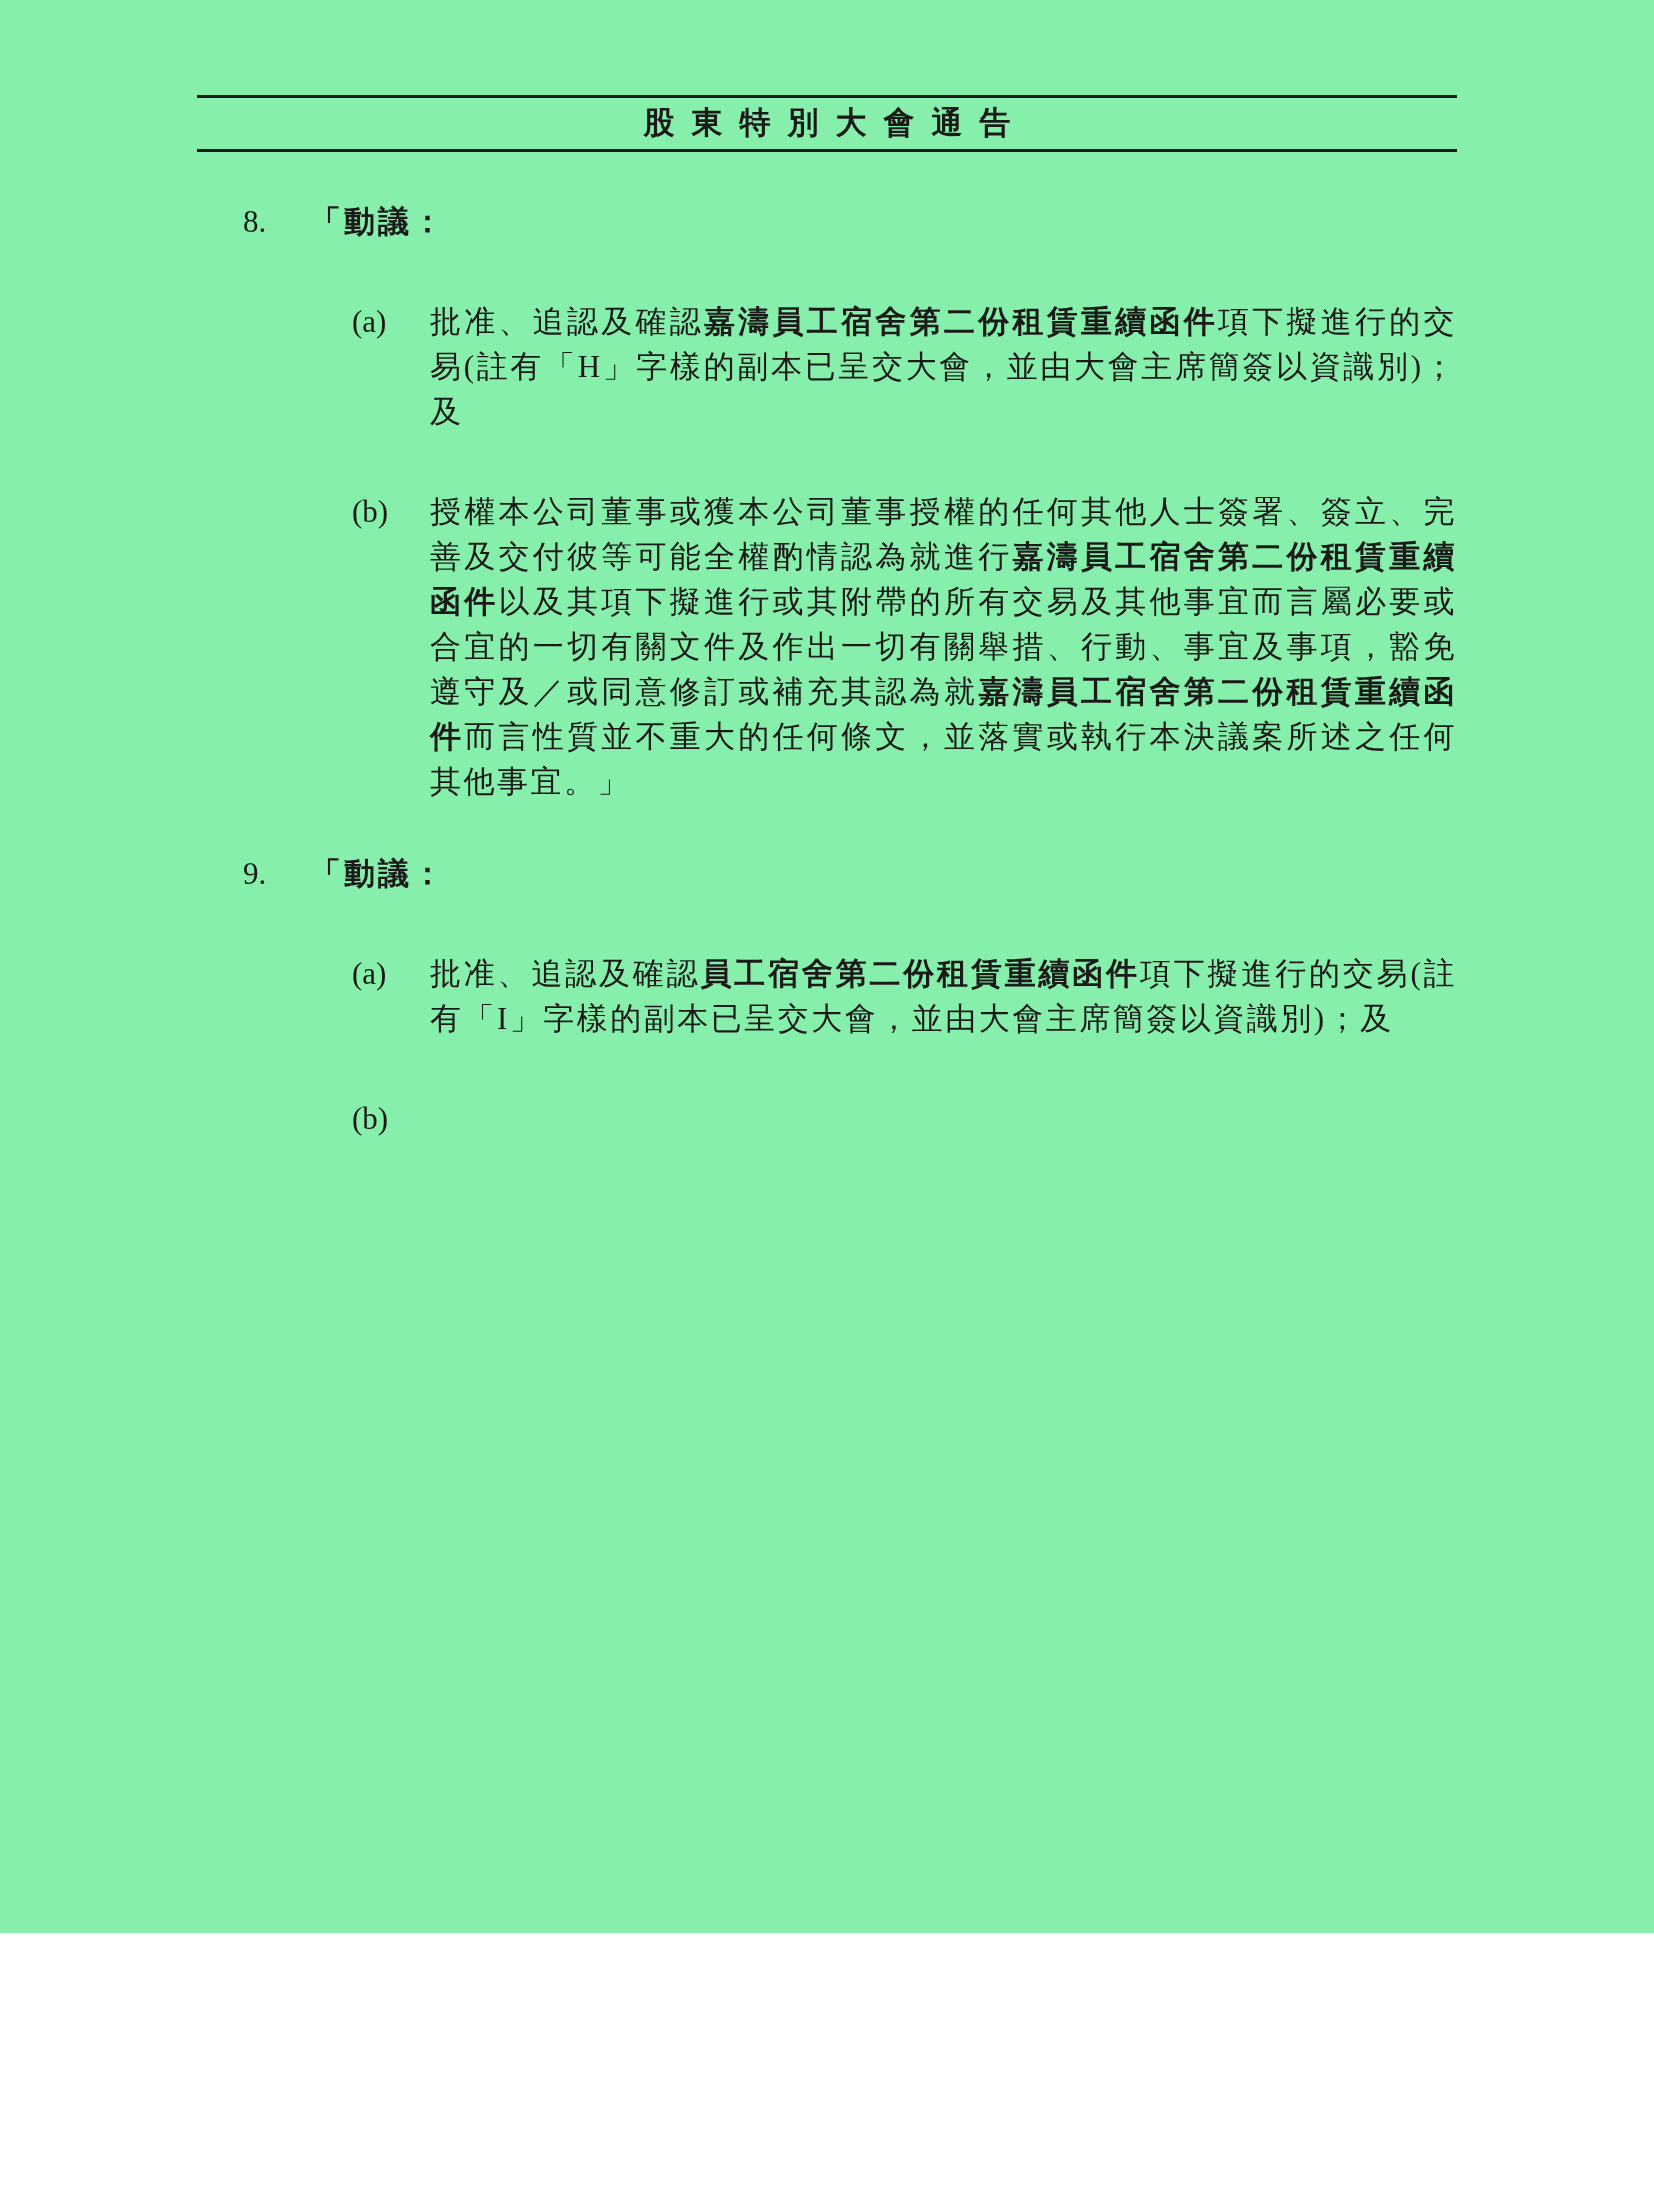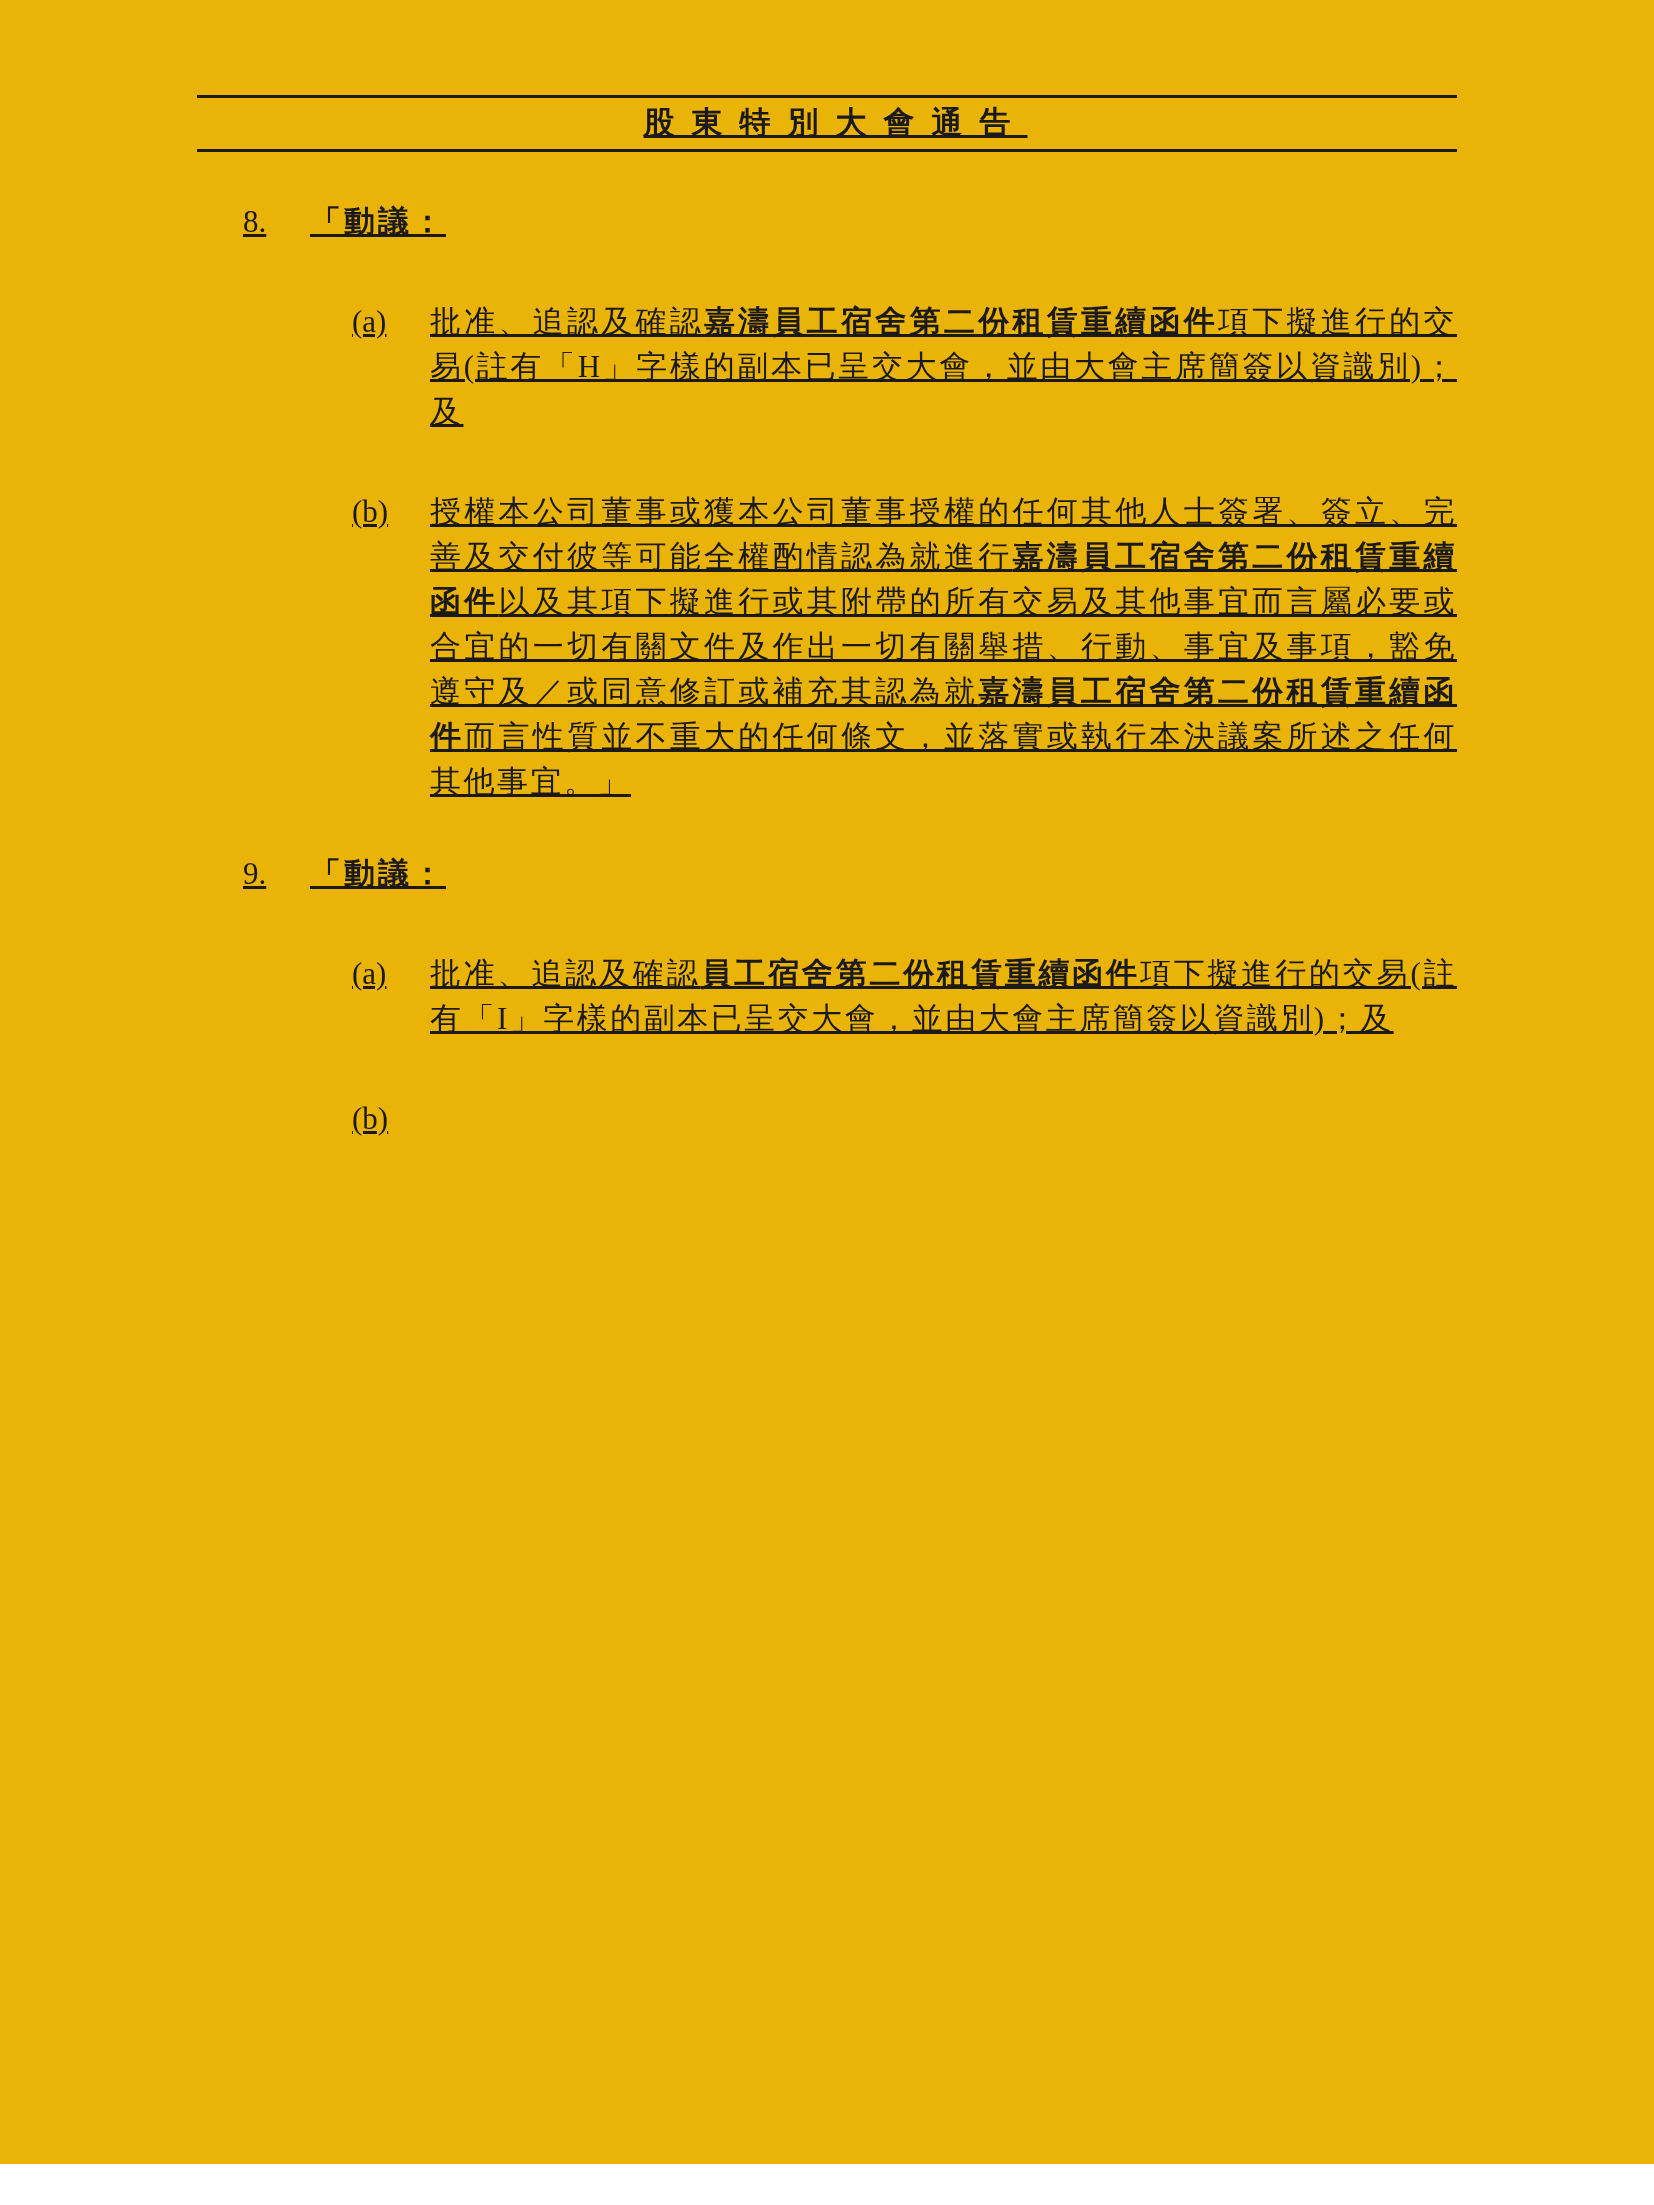--- a/index.html
+++ b/index.html
@@ -4,24 +4,23 @@
 <style>
   * { margin: 0; padding: 0; box-sizing: border-box; }
   html, body { background: #ffffff; }
   body {
     font-family: "Liberation Serif", "DejaVu Serif", serif;
     color: #1c1a19;
   }
   .page {
     position: relative;
     width: 1654px;
-    height: 2164px;
-    background: #eab308;
+    height: 1933px;
+    background: #86efac;
     overflow: hidden;
-    text-decoration: underline;
   }
   .content {
     width: 1260px;
     margin-left: 197px;
   }
   
   .page-header {
     margin-top: 95px;
     border-top: 3px solid #1c1a19;
     border-bottom: 3px solid #1c1a19;

